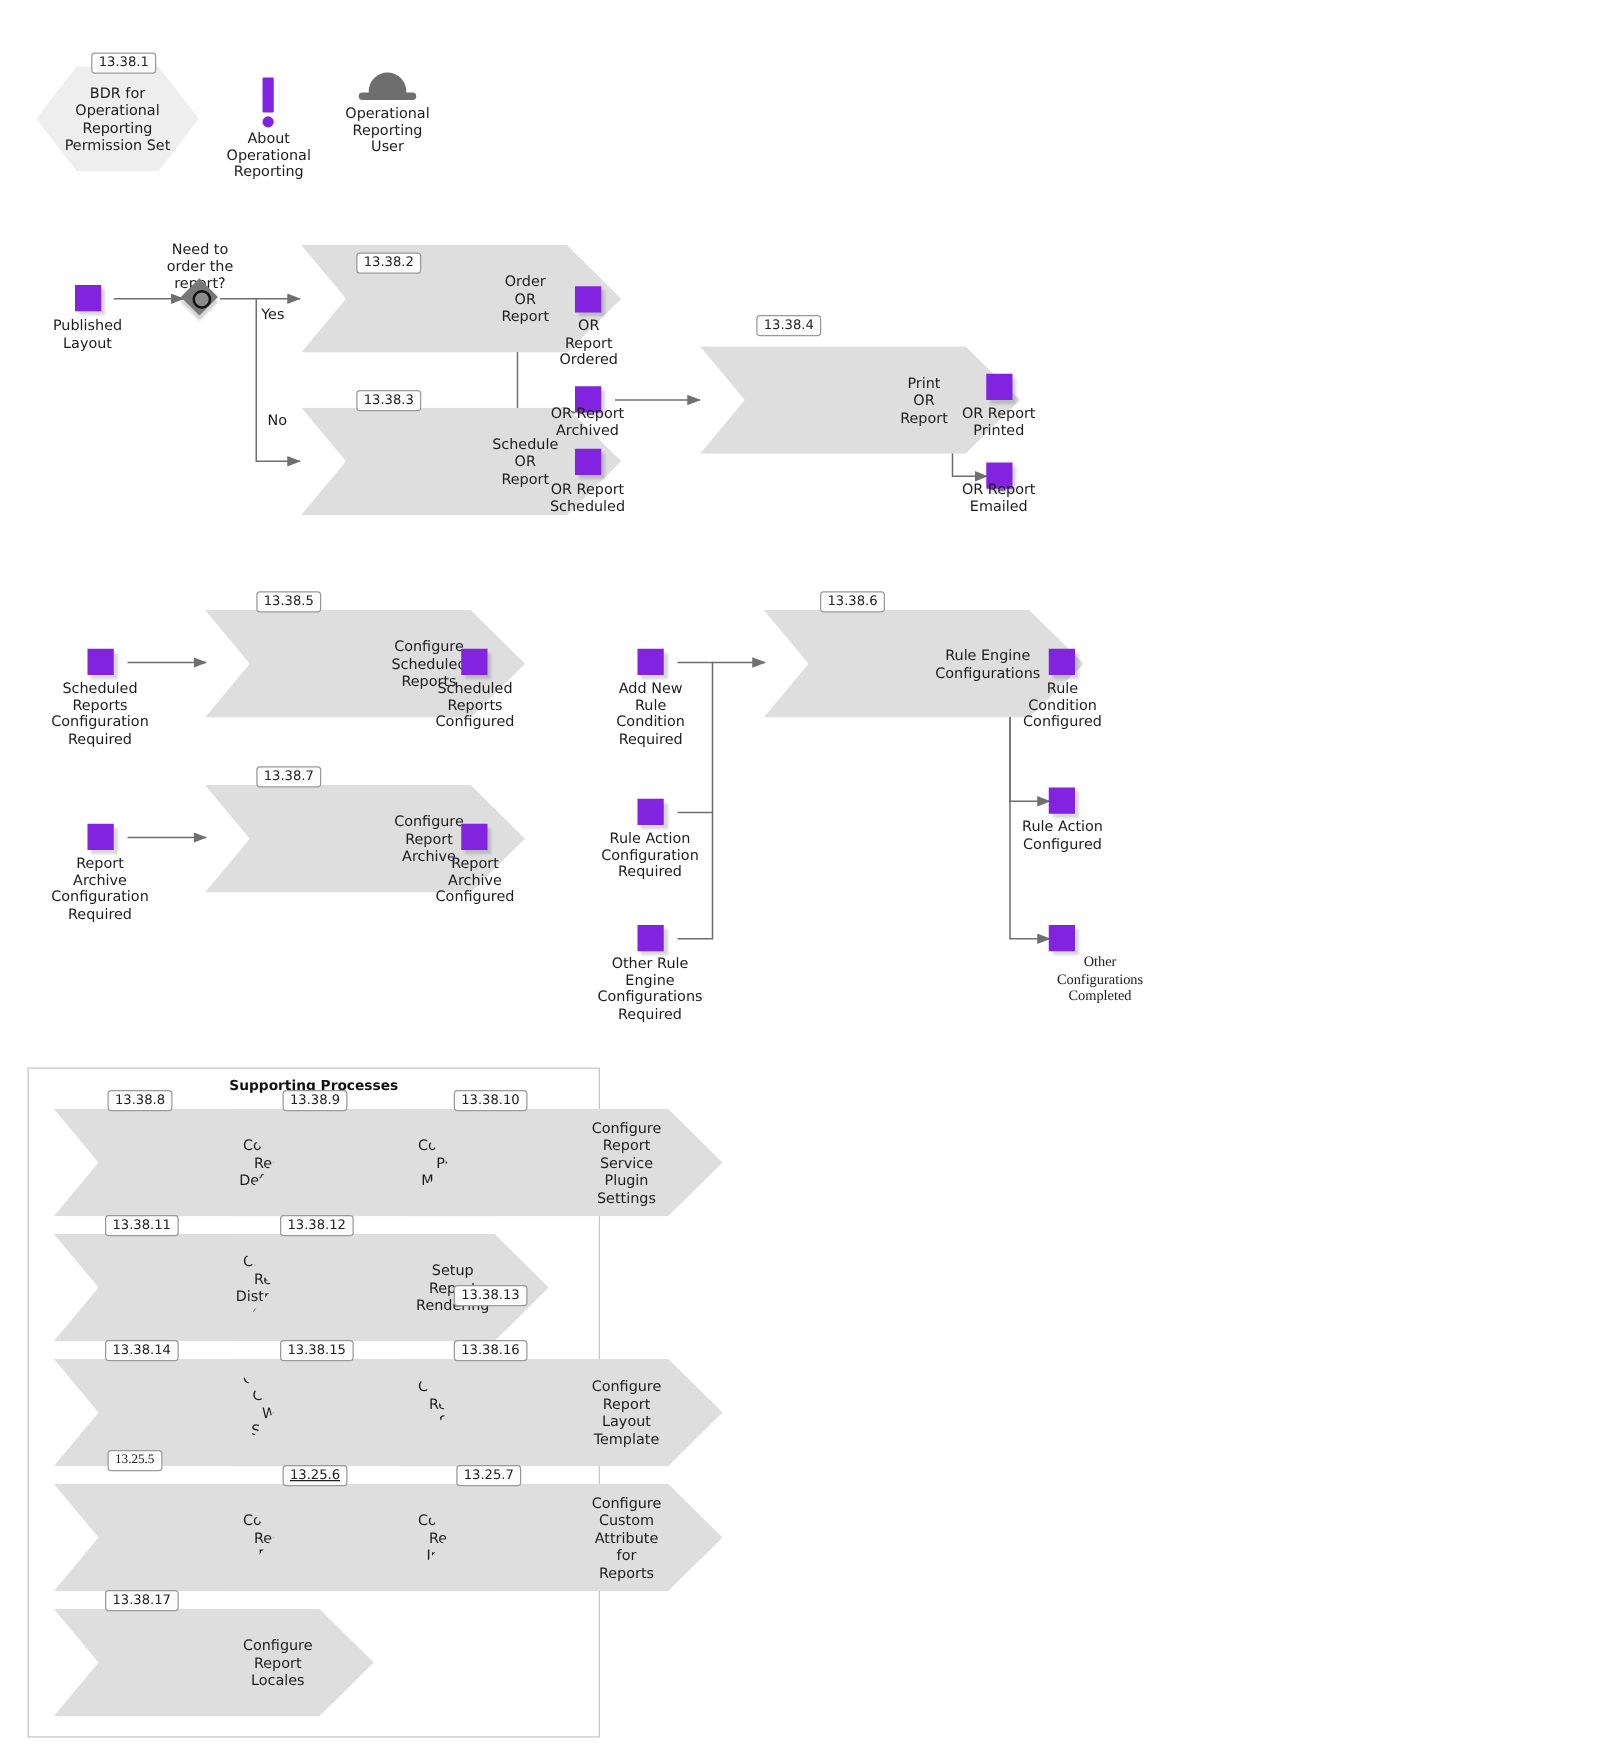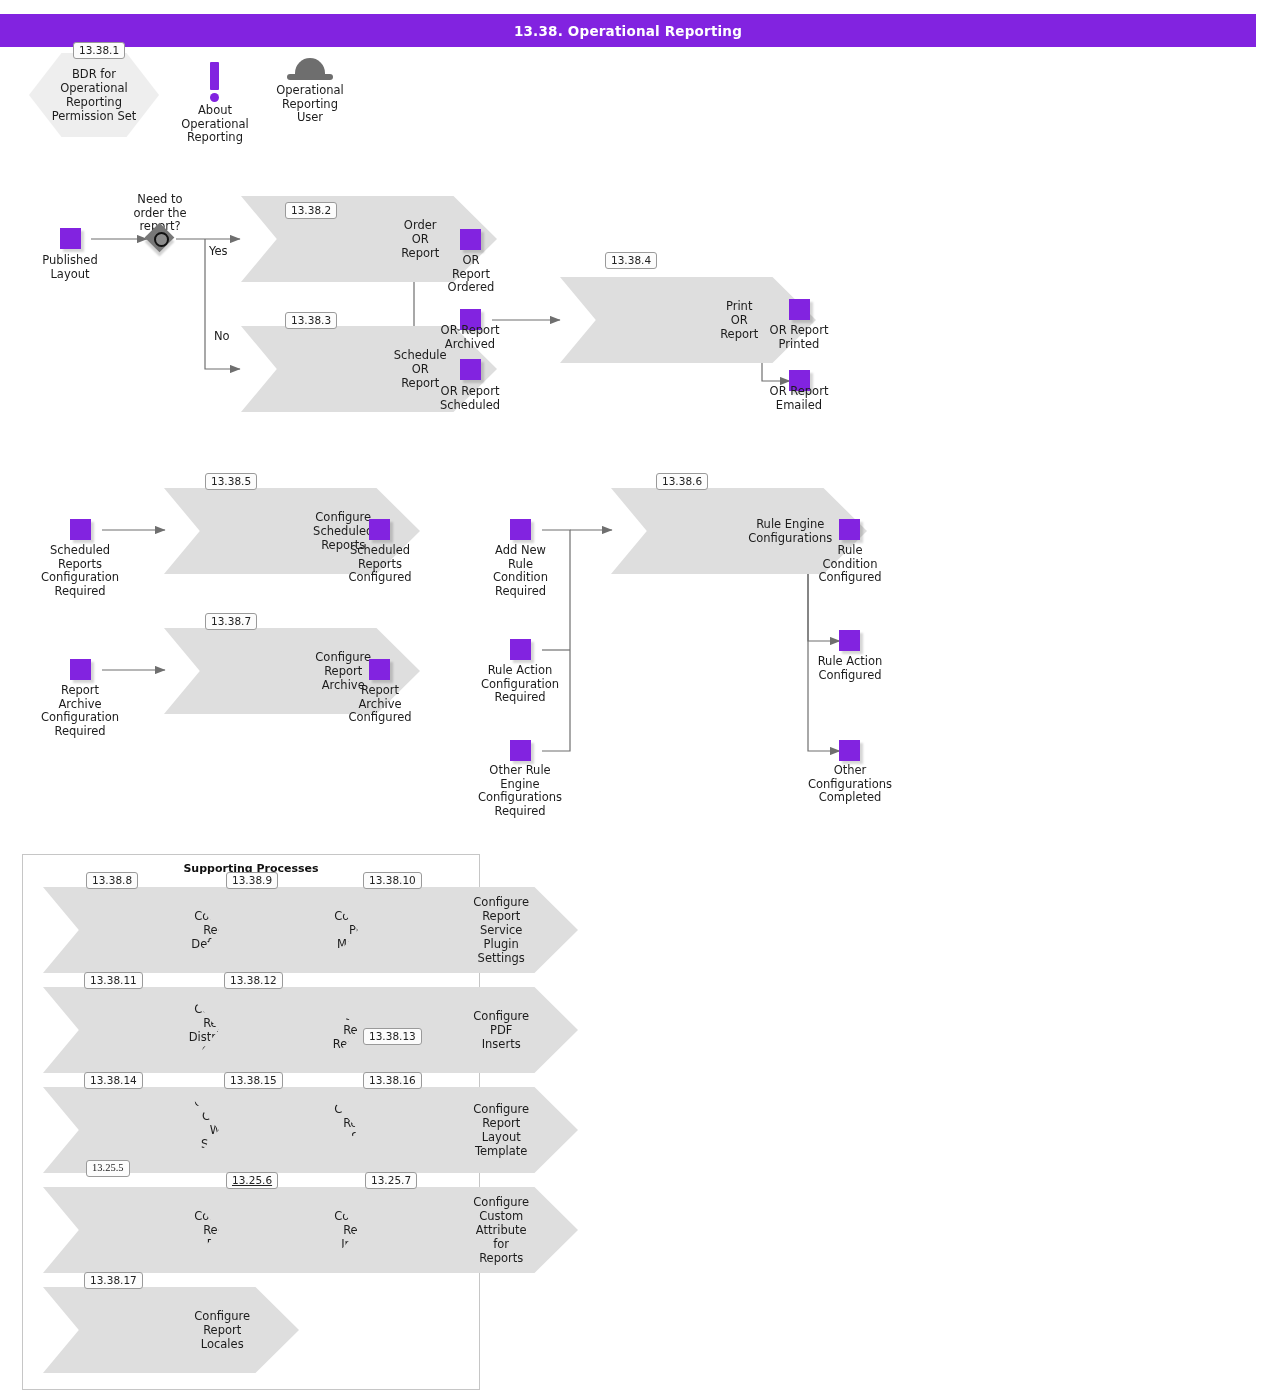--- a/index.html
+++ b/index.html
@@ -198,23 +198,20 @@
     pointer-events: none;
     z-index: 1;
   }
   svg.wires path, svg.wires line { fill: none; stroke: #6f6f6f; stroke-width: 1.2; }
 </style>
 </head>
 <body>
 
 <div id="canvas">
 
-  <div class="titlebar">
-    <span>13.38. Operational Reporting</span>
-  </div>
 
   <svg class="wires">
     <defs>
       <marker id="arw" markerWidth="9" markerHeight="7" refX="8.5" refY="3.5" orient="auto">
         <polygon points="0 0, 9 3.5, 0 7" fill="#6f6f6f"></polygon>
       </marker>
     </defs>
 
     <path d="M 91 239 L 147 239" marker-end="url(#arw)"></path>
 
@@ -381,21 +378,21 @@
   <div class="sq" style="left:839px; top:519px;"></div>
   <div class="sqlabel" style="left:799px; top:544px; width:102px;">Rule
 Condition
 Configured</div>
 
   <div class="sq" style="left:839px; top:630px;"></div>
   <div class="sqlabel" style="left:796px; top:655px; width:108px;">Rule Action
 Configured</div>
 
   <div class="sq" style="left:839px; top:740px;"></div>
-  <div class="sqlabel" style="left:790px; top:764px; width:120px;">Other
+  <div class="sqlabel" style="left:820px; top:764px; width:120px;font-family:Liberation Serif, serif;">Other
 Configurations
 Completed</div>
 
   <div class="panel" style="left:22px; top:854px; width:458px; height:536px;"></div>
   <div class="panel-title" style="left:22px; top:862px; width:458px;">Supporting Processes</div>
 
   <div class="badge" style="left:86px; top:872px;">13.38.8</div>
   <div class="chev" style="left:43px; top:887px; width:140px; height:86px;">
     <span style="white-space:pre-line;">Configure
 Report
@@ -423,24 +420,20 @@
 Groups</span>
   </div>
 
   <div class="badge" style="left:224px; top:972px;">13.38.12</div>
   <div class="chev" style="left:183px; top:987px; width:140px; height:86px;">
     <span style="white-space:pre-line;">Setup Report
 Rendering</span>
   </div>
 
   <div class="badge" style="left:363px; top:1028px;">13.38.13</div>
-  <div class="chev" style="left:322px; top:987px; width:140px; height:86px;">
-    <span style="white-space:pre-line;">Configure PDF
-Inserts</span>
-  </div>
 
   <div class="badge" style="left:84px; top:1072px;">13.38.14</div>
   <div class="chev" style="left:43px; top:1087px; width:140px; height:86px;">
     <span style="white-space:pre-line;">Configure
 Crystal Web
 Service Logs</span>
   </div>
 
   <div class="badge" style="left:224px; top:1072px;">13.38.15</div>
   <div class="chev" style="left:183px; top:1087px; width:140px; height:86px;">

